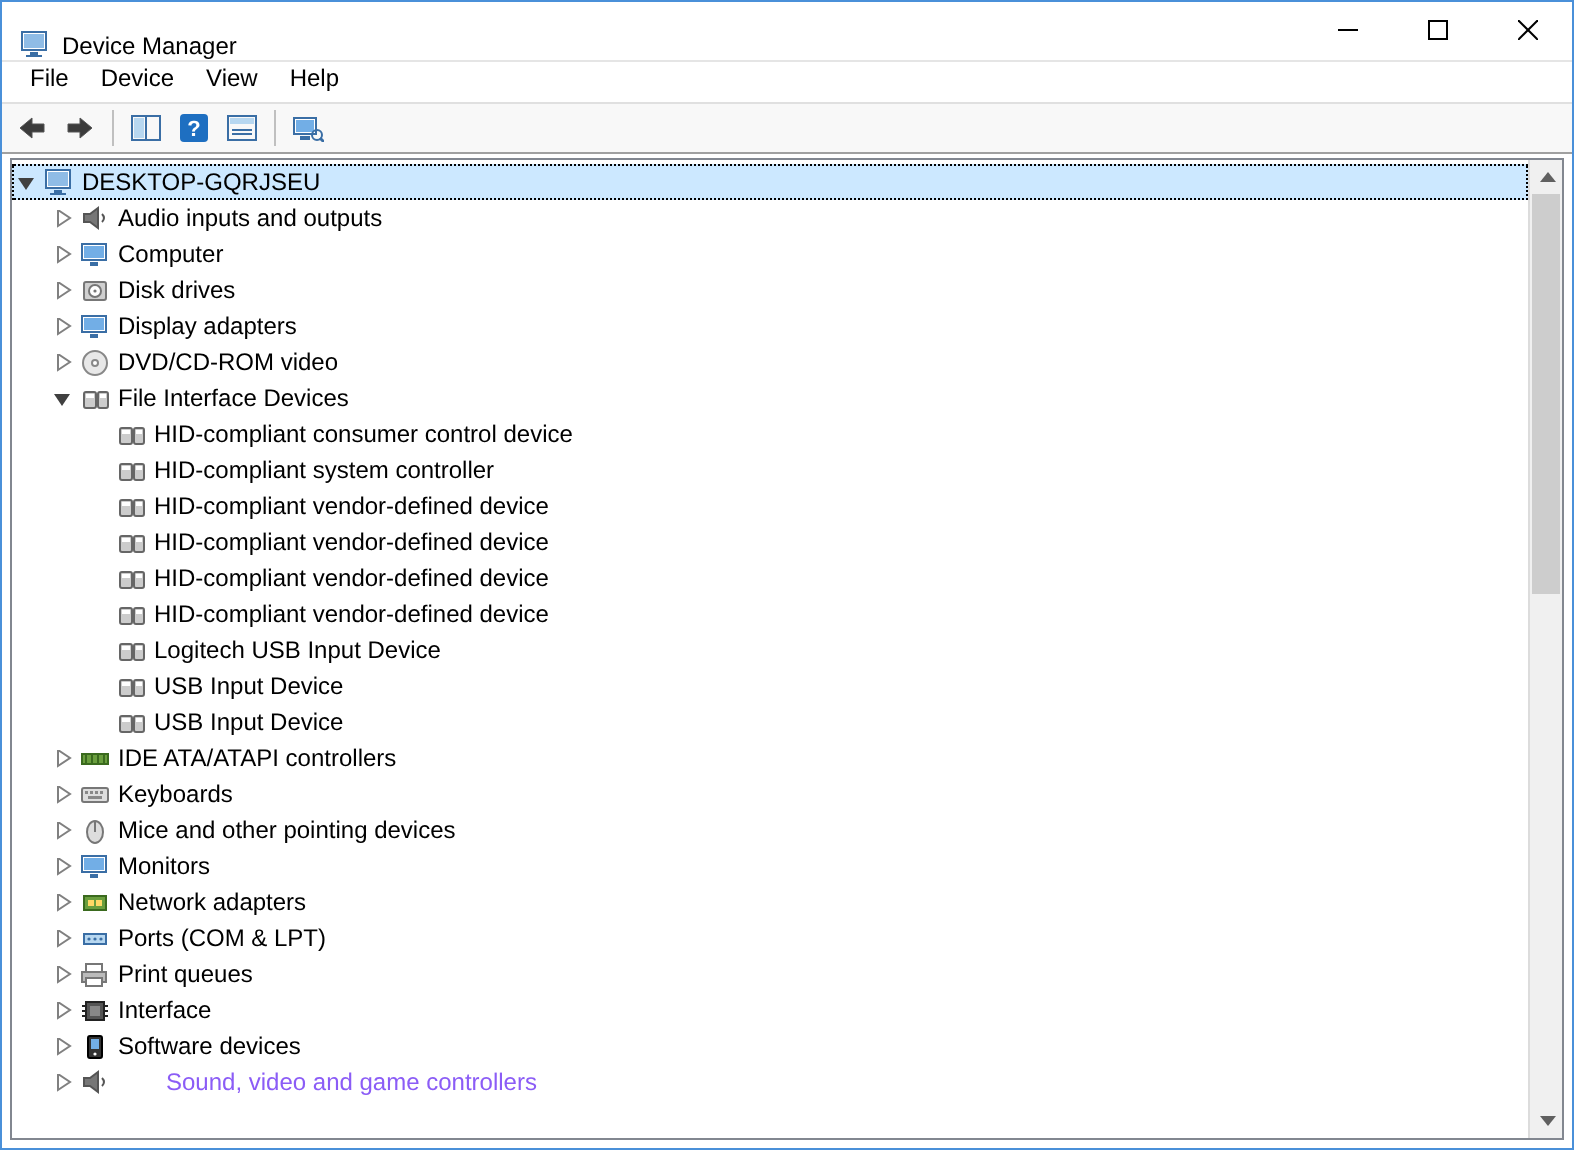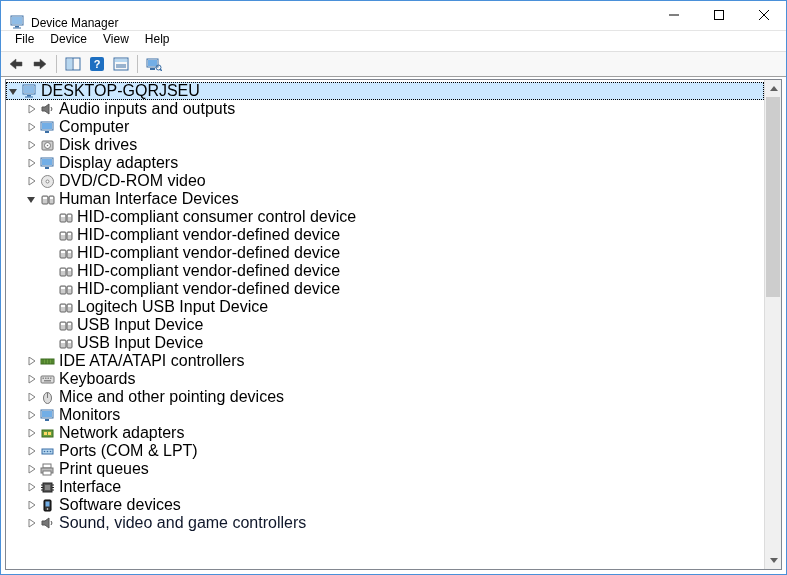--- a/index.html
+++ b/index.html
@@ -126,22 +126,22 @@
     cursor: pointer;
     user-select: none;
     margin-right: 1px;
   }
   .expander.blank { visibility: hidden; }
   .node-icon {
     width: 16px; height: 16px;
     margin-right: 4px;
     display: inline-flex; align-items: center; justify-content: center;
   }
-  .node-label { font-size: 16px; color: #000; padding-right: 6px; }
-  .cutoff .node-label { color: #0f172a; }
+  .node-label { font-size: 12px; color: #000; padding-right: 6px; }
+  .cutoff .node-label { color: #8b5cf6; margin-left: 24px; }
 </style>
 </head>
 <body>
 
 <div class="titlebar">
   <span class="app-icon">
     <svg width="16" height="16" viewBox="0 0 16 16">
       <rect x="2" y="2" width="12" height="9" fill="#fff" stroke="#3a6ea5" stroke-width="1"></rect>
       <rect x="3" y="3" width="10" height="7" fill="#8fbce6"></rect>
       <rect x="6" y="12" width="4" height="1.5" fill="#3a6ea5"></rect>
@@ -310,32 +310,43 @@
         <span class="expander">
           <svg width="9" height="9">
             <path d="M0 2 L8 2 L4 8 Z" fill="#404040"></path>
           </svg>
         </span>
         <span class="node-icon">
           <svg width="15" height="15" viewBox="0 0 15 15">
             <use href="#ico-hid"></use>
           </svg>
         </span>
-        <span class="node-label">Human Interface Devices</span>
+        <span class="node-label">File Interface Devices</span>
       </div>
       <div class="tree-row">
         <span class="indent"></span>
         <span class="indent"></span>
         <span class="expander blank"></span>
         <span class="node-icon">
           <svg width="15" height="15" viewBox="0 0 15 15">
             <use href="#ico-hid"></use>
           </svg>
         </span>
         <span class="node-label">HID-compliant consumer control device</span>
+      </div>
+      <div class="tree-row">
+        <span class="indent"></span>
+        <span class="indent"></span>
+        <span class="expander blank"></span>
+        <span class="node-icon">
+          <svg width="15" height="15" viewBox="0 0 15 15">
+            <use href="#ico-hid"></use>
+          </svg>
+        </span>
+        <span class="node-label">HID-compliant system controller</span>
       </div>
       <div class="tree-row">
         <span class="indent"></span>
         <span class="indent"></span>
         <span class="expander blank"></span>
         <span class="node-icon">
           <svg width="15" height="15" viewBox="0 0 15 15">
             <use href="#ico-hid"></use>
           </svg>
         </span>

